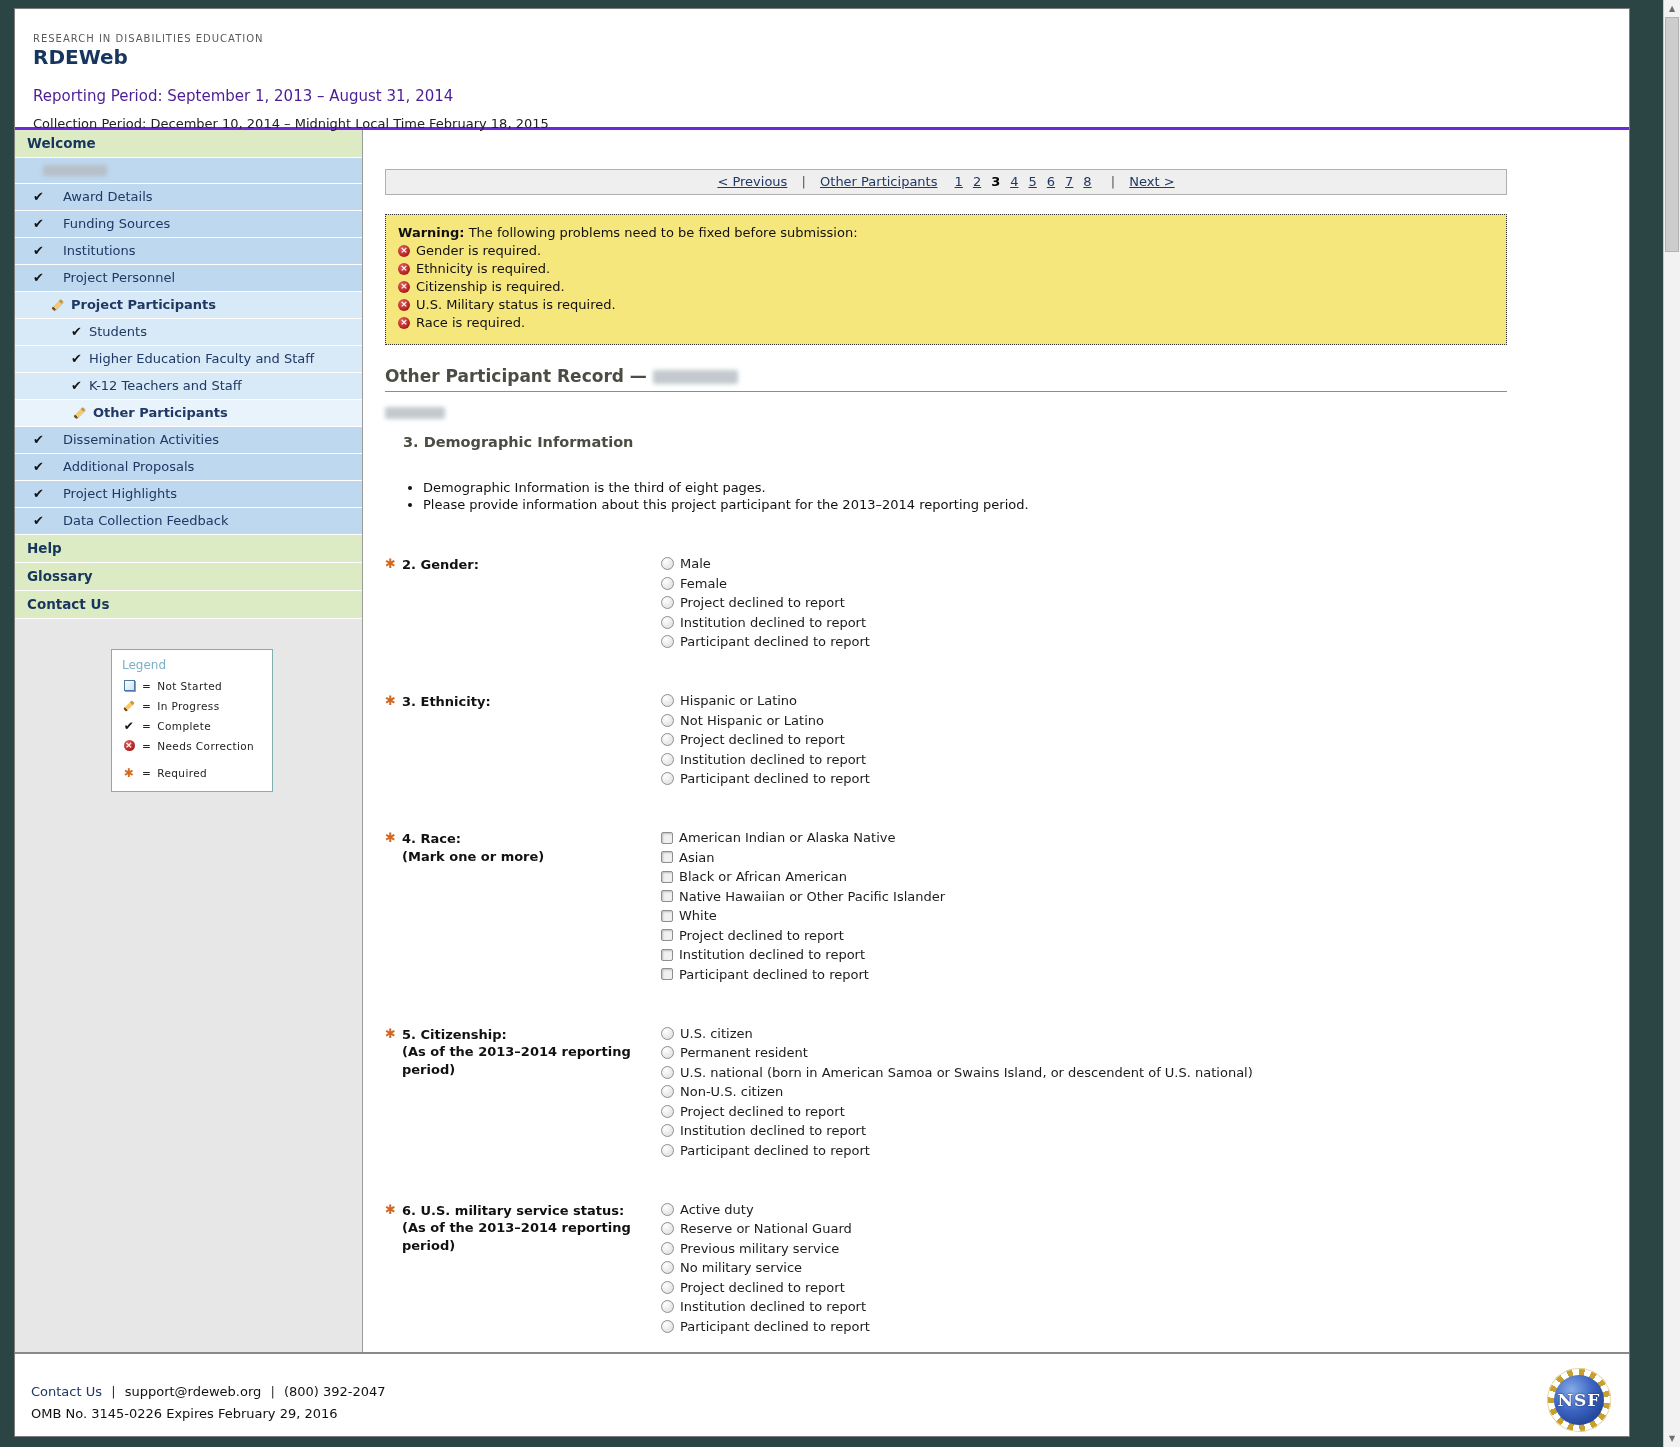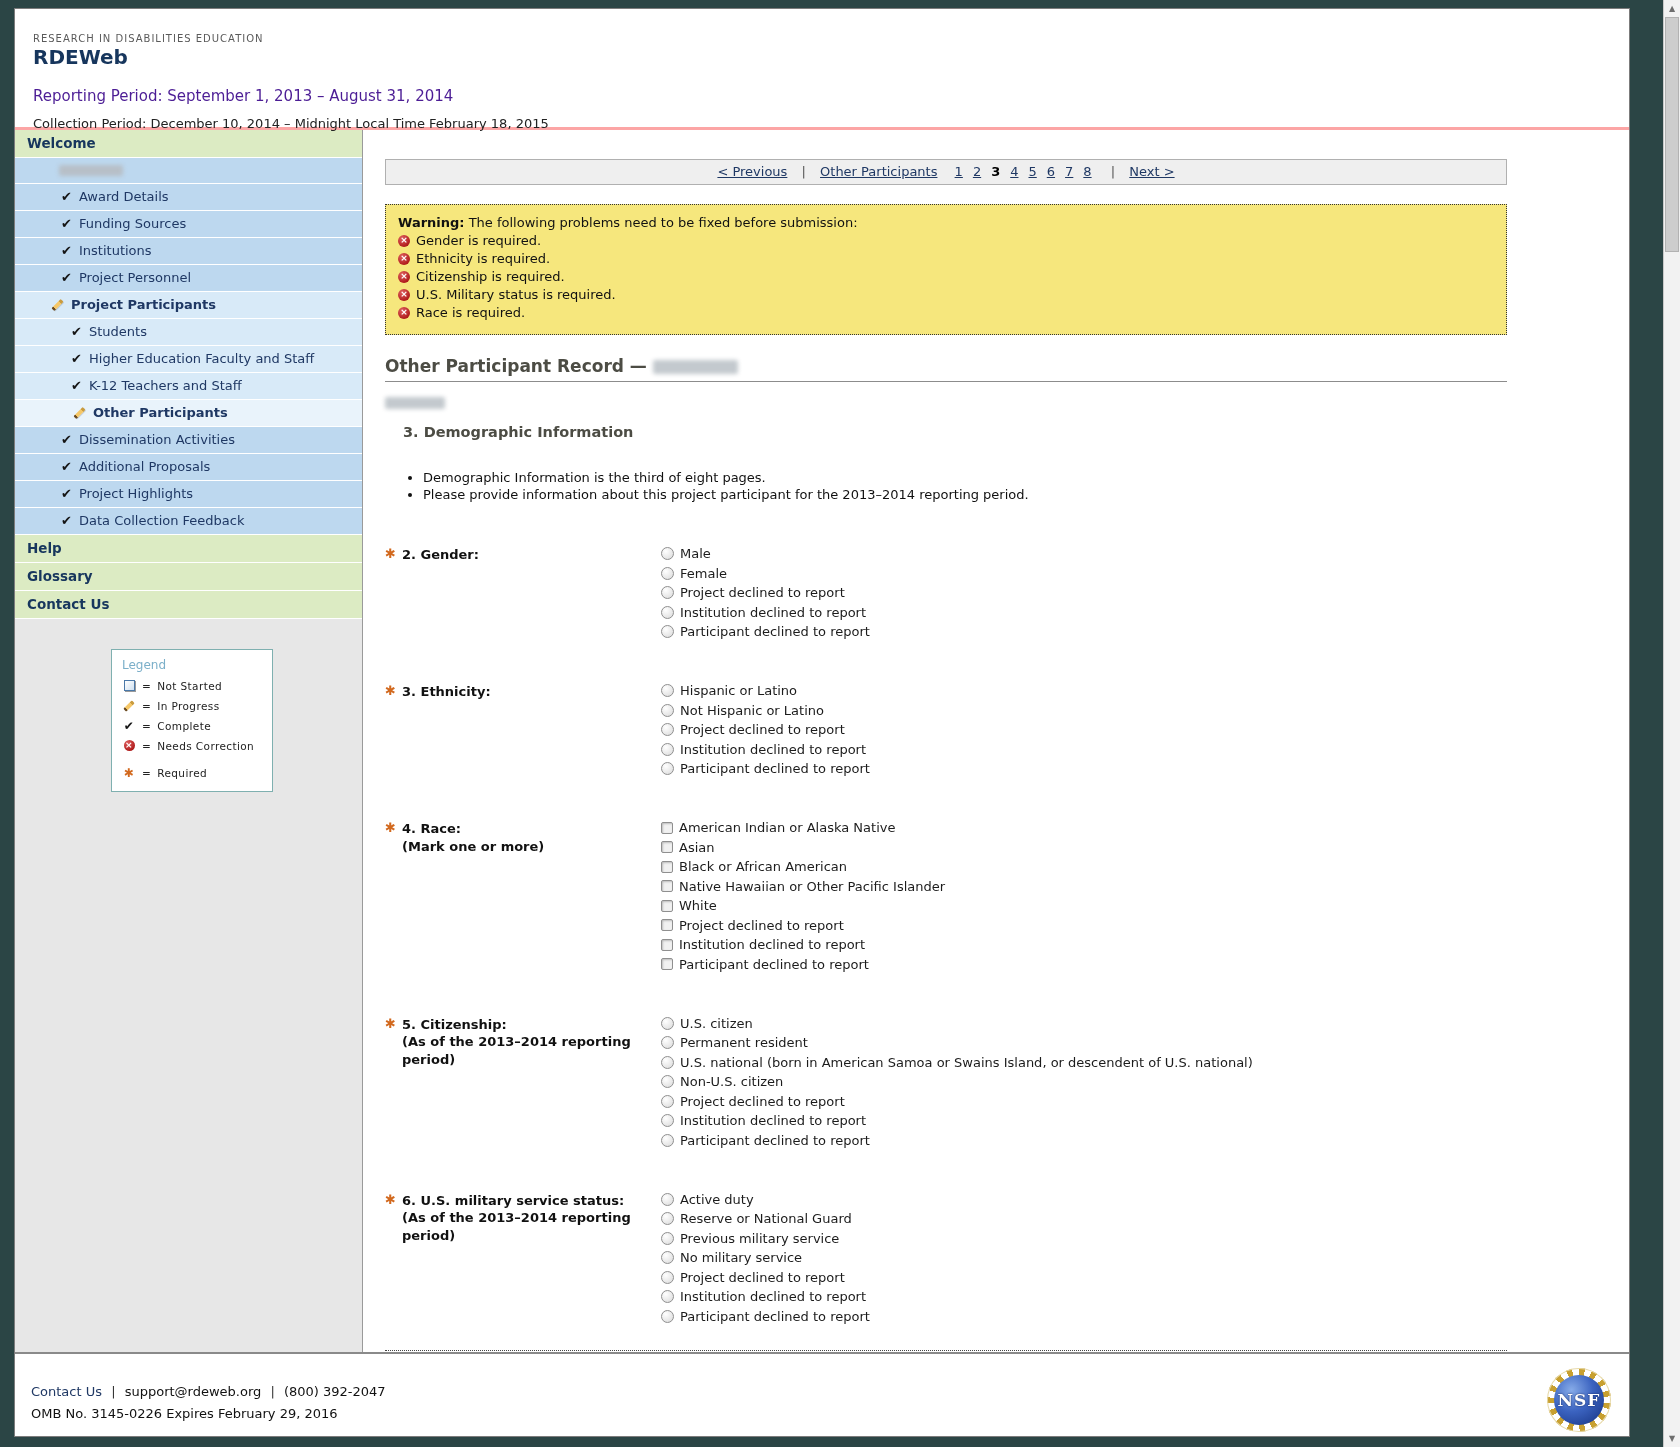--- a/index.html
+++ b/index.html
@@ -25,27 +25,27 @@
   .collection { font-size:13px; color:#222; margin-top:11px; }
   .account { position:absolute; top:10px; right:14px; text-align:right; font-size:13px; color:#222; }
   .account-links { margin-top:4px; }
   .account a { color:#1f3864; text-decoration:none; }
   .asep { color:#444; margin:0 4px; }
 
   .redbar { display:inline-block; height:12px; background:#c3c9ce; filter:blur(2px); border-radius:2px; vertical-align:middle; }
   .w110 { width:110px; } .w85 { width:85px; } .w60 { width:60px; }
 
   
-  .content { display:flex; flex:1 1 auto; border-top:3px solid #fca5a5; min-height:0; }
+  .content { display:flex; flex:1 1 auto; border-top:3px solid #6d28d9; min-height:0; }
 
   
   .sidebar { width:348px; flex:0 0 348px; background:#e7e7e7; border-right:1px solid #9a9a9a; display:flex; flex-direction:column; }
   .srow { padding:5px 8px 6px 12px; border-bottom:1px solid #fff; color:#1f3864; font-size:13px; display:flex; align-items:center; cursor:pointer; }
   .srow.header { background:#dcebc3; color:#17365d; font-weight:bold; font-size:13.5px; }
-  .srow.item { background:#bdd8ef; padding-left:44px; }
+  .srow.item { background:#bdd8ef; padding-left:16px;gap:12px; }
   .srow.pactive { background:#d8eaf8; font-weight:bold; padding-left:36px; }
   .srow.sub { background:#d8eaf8; padding-left:54px; }
   .srow.subactive { background:#e9f3fb; font-weight:bold; padding-left:58px; }
   .srow .redbar2 { display:none; }
   .srow.redacted .redbar2 { display:inline-block; width:64px; height:11px; background:#b7bfc7; filter:blur(2px); border-radius:2px; }
 
   .sic { display:inline-flex; width:15px; height:14px; margin-right:5px; align-items:center; justify-content:center; flex:0 0 auto; position:relative; }
   .sic.none, .sic.redacted { width:0; margin:0; }
   .sic.check::before { content:"✔"; color:#141414; font-size:13px; line-height:1; }
   .sic.pencil::before { content:""; position:absolute; left:0; top:5px; width:13px; height:4px;
@@ -67,21 +67,21 @@
   .leq { margin:0 6px 0 2px; }
 
   
   .main { flex:1 1 auto; padding:16px 122px 0 22px; background:#fff; min-width:0; }
 
   .breadcrumb { font-size:12px; color:#4d4d4d; }
   .breadcrumb a { color:#1f3864; text-decoration:underline dotted; cursor:pointer; }
   .bcsep { margin:0 5px; color:#555; }
   .bccur { color:#4d4d4d; }
 
-  .pagebar { margin-top:13px; background:#efefef; border:1px solid #b0b0b0; padding:4px 0 5px; text-align:center; font-size:13px; }
+  .pagebar { margin-top:23px; background:#efefef; border:1px solid #b0b0b0; padding:4px 0 5px; text-align:center; font-size:13px; }
   .pagebar a { color:#1f3864; text-decoration:underline; cursor:pointer; }
   .psep { color:#555; margin:0 10px; }
   .pages { margin-left:8px; }
   .pages .pg { margin:0 5px; }
   .pages .pcur { color:#000; font-weight:bold; text-decoration:none; cursor:default; }
 
   .warning { margin-top:19px; background:#f6e77d; border:1px dotted #333; padding:10px 12px 14px; font-size:13px; color:#111; }
   .warn-head { }
   .warn-item { display:flex; align-items:center; margin-top:3px; }
   .xcirc { display:inline-flex; width:12px; height:12px; border-radius:50%; background:radial-gradient(circle at 35% 30%,#e06060,#9c0000); color:#fff; font-size:9px; font-weight:bold; align-items:center; justify-content:center; margin-right:6px; flex:0 0 auto; line-height:1; }

